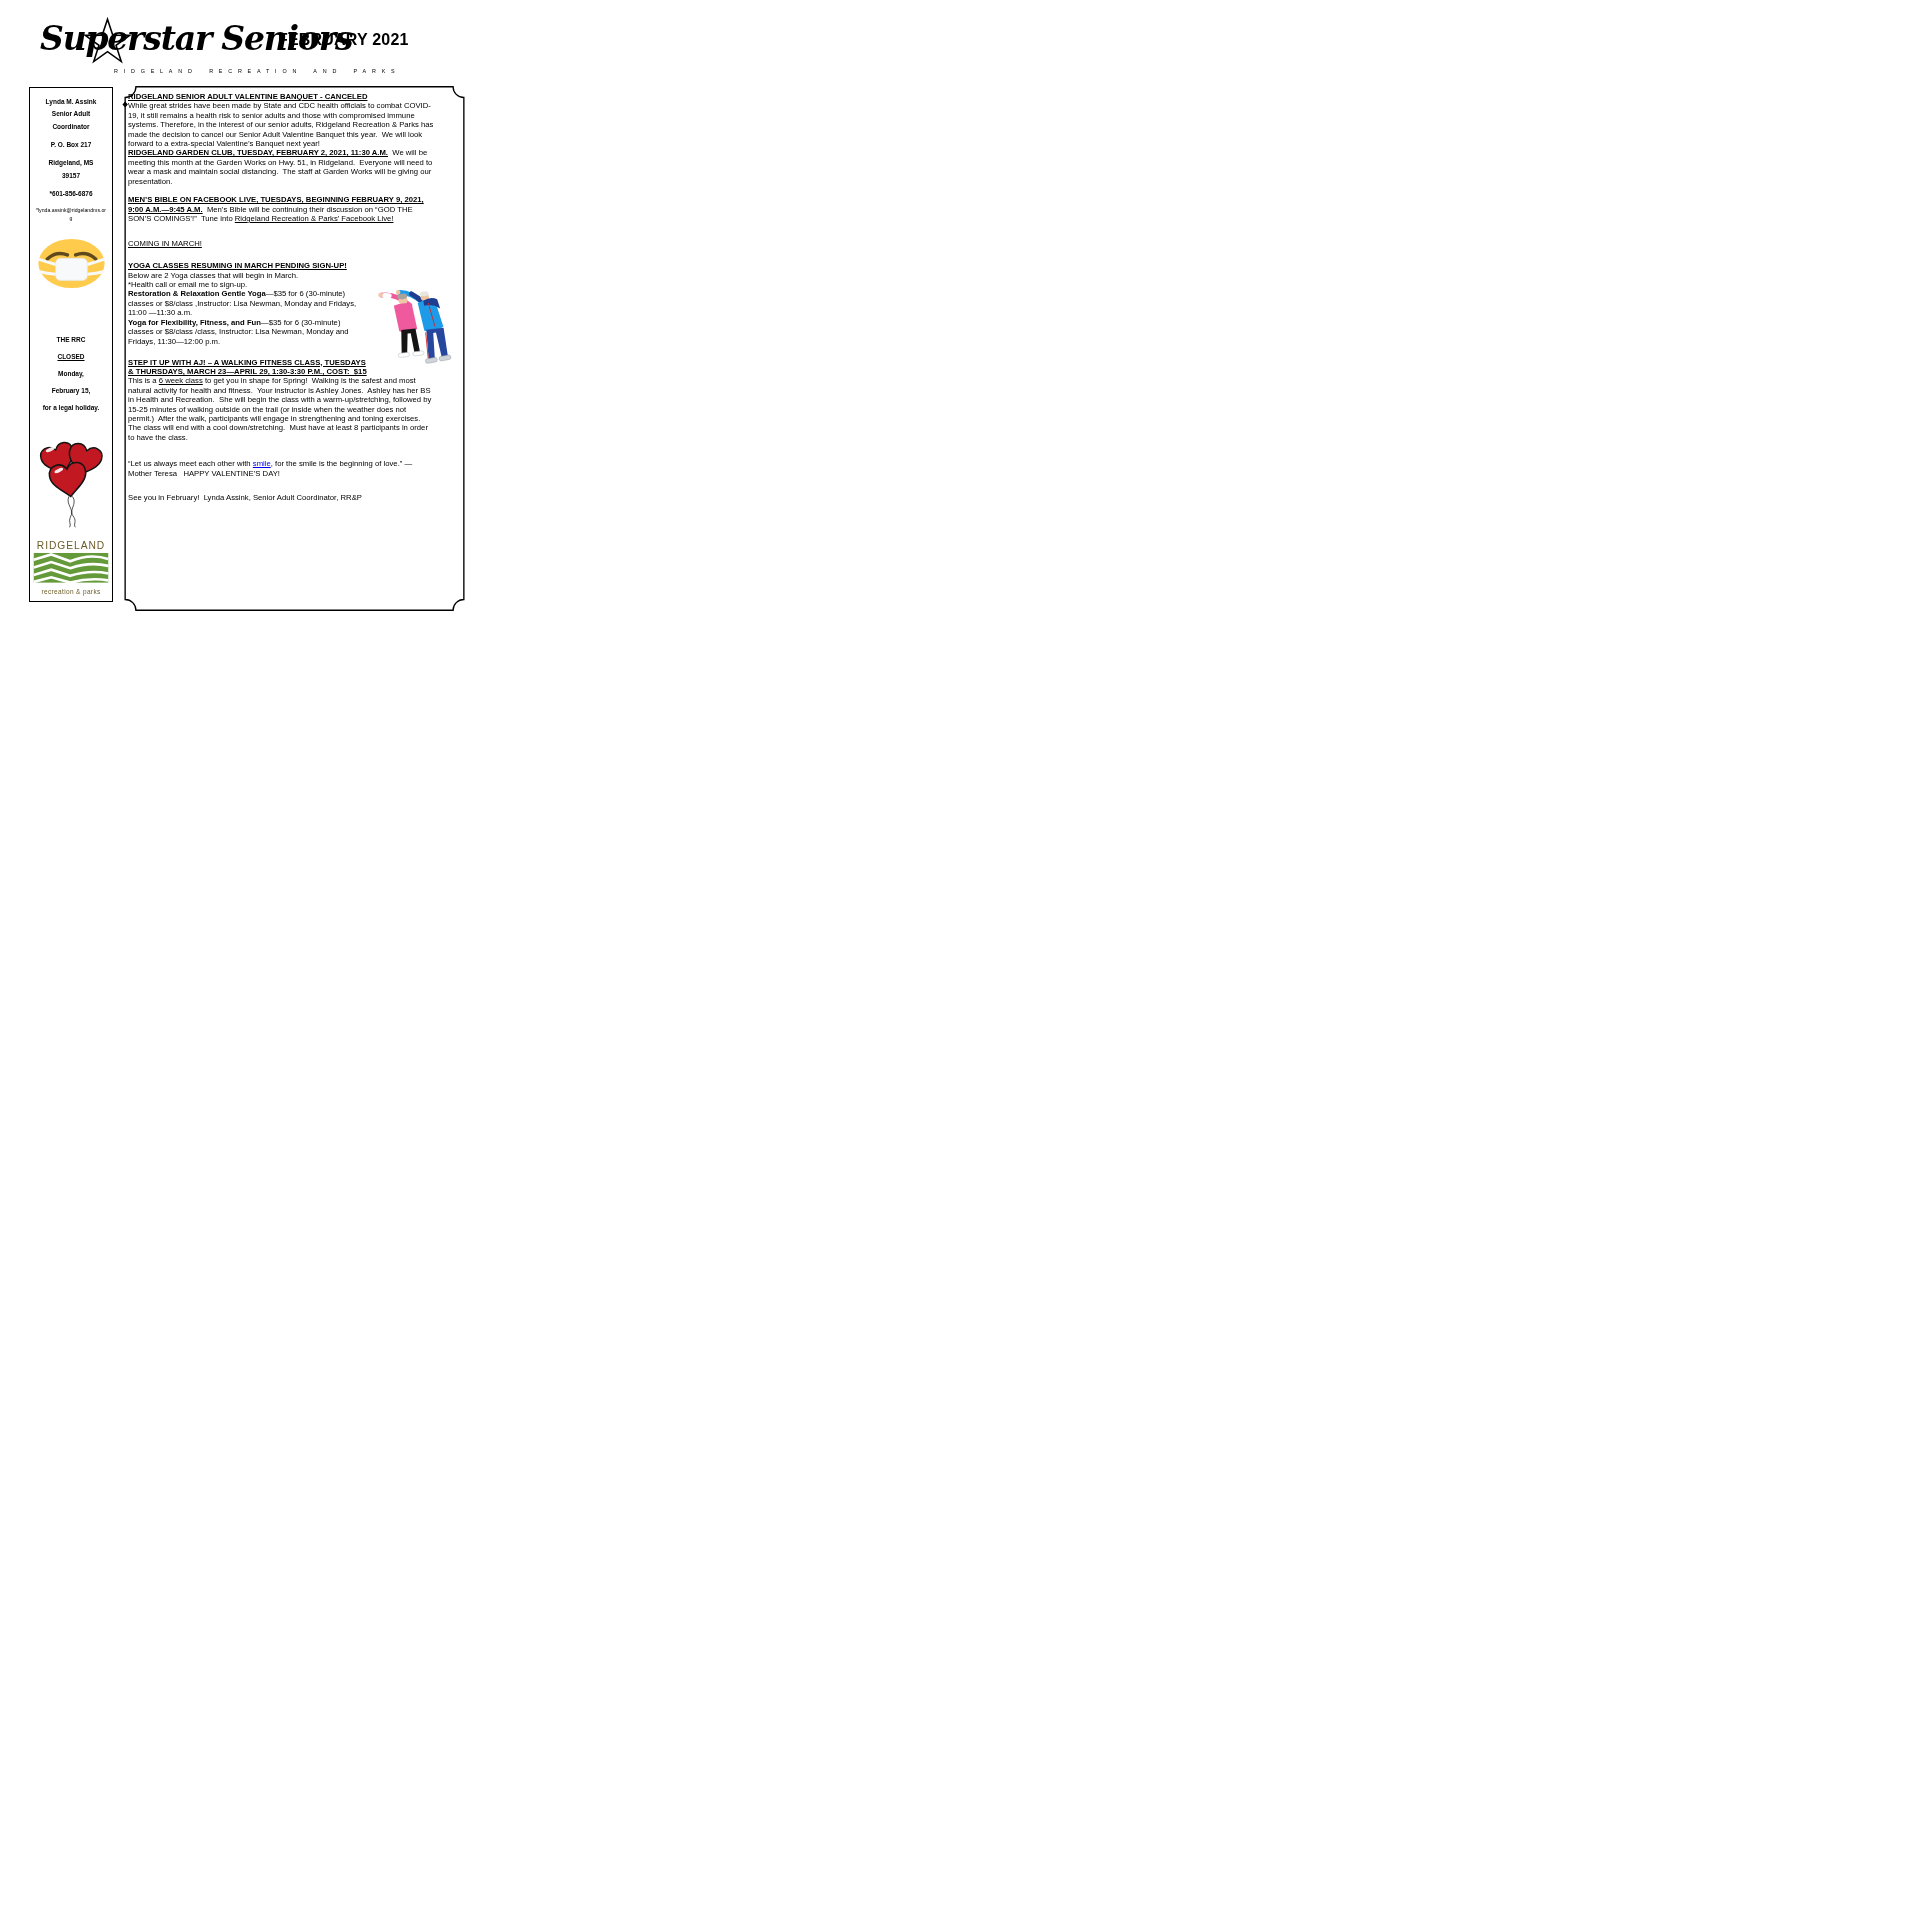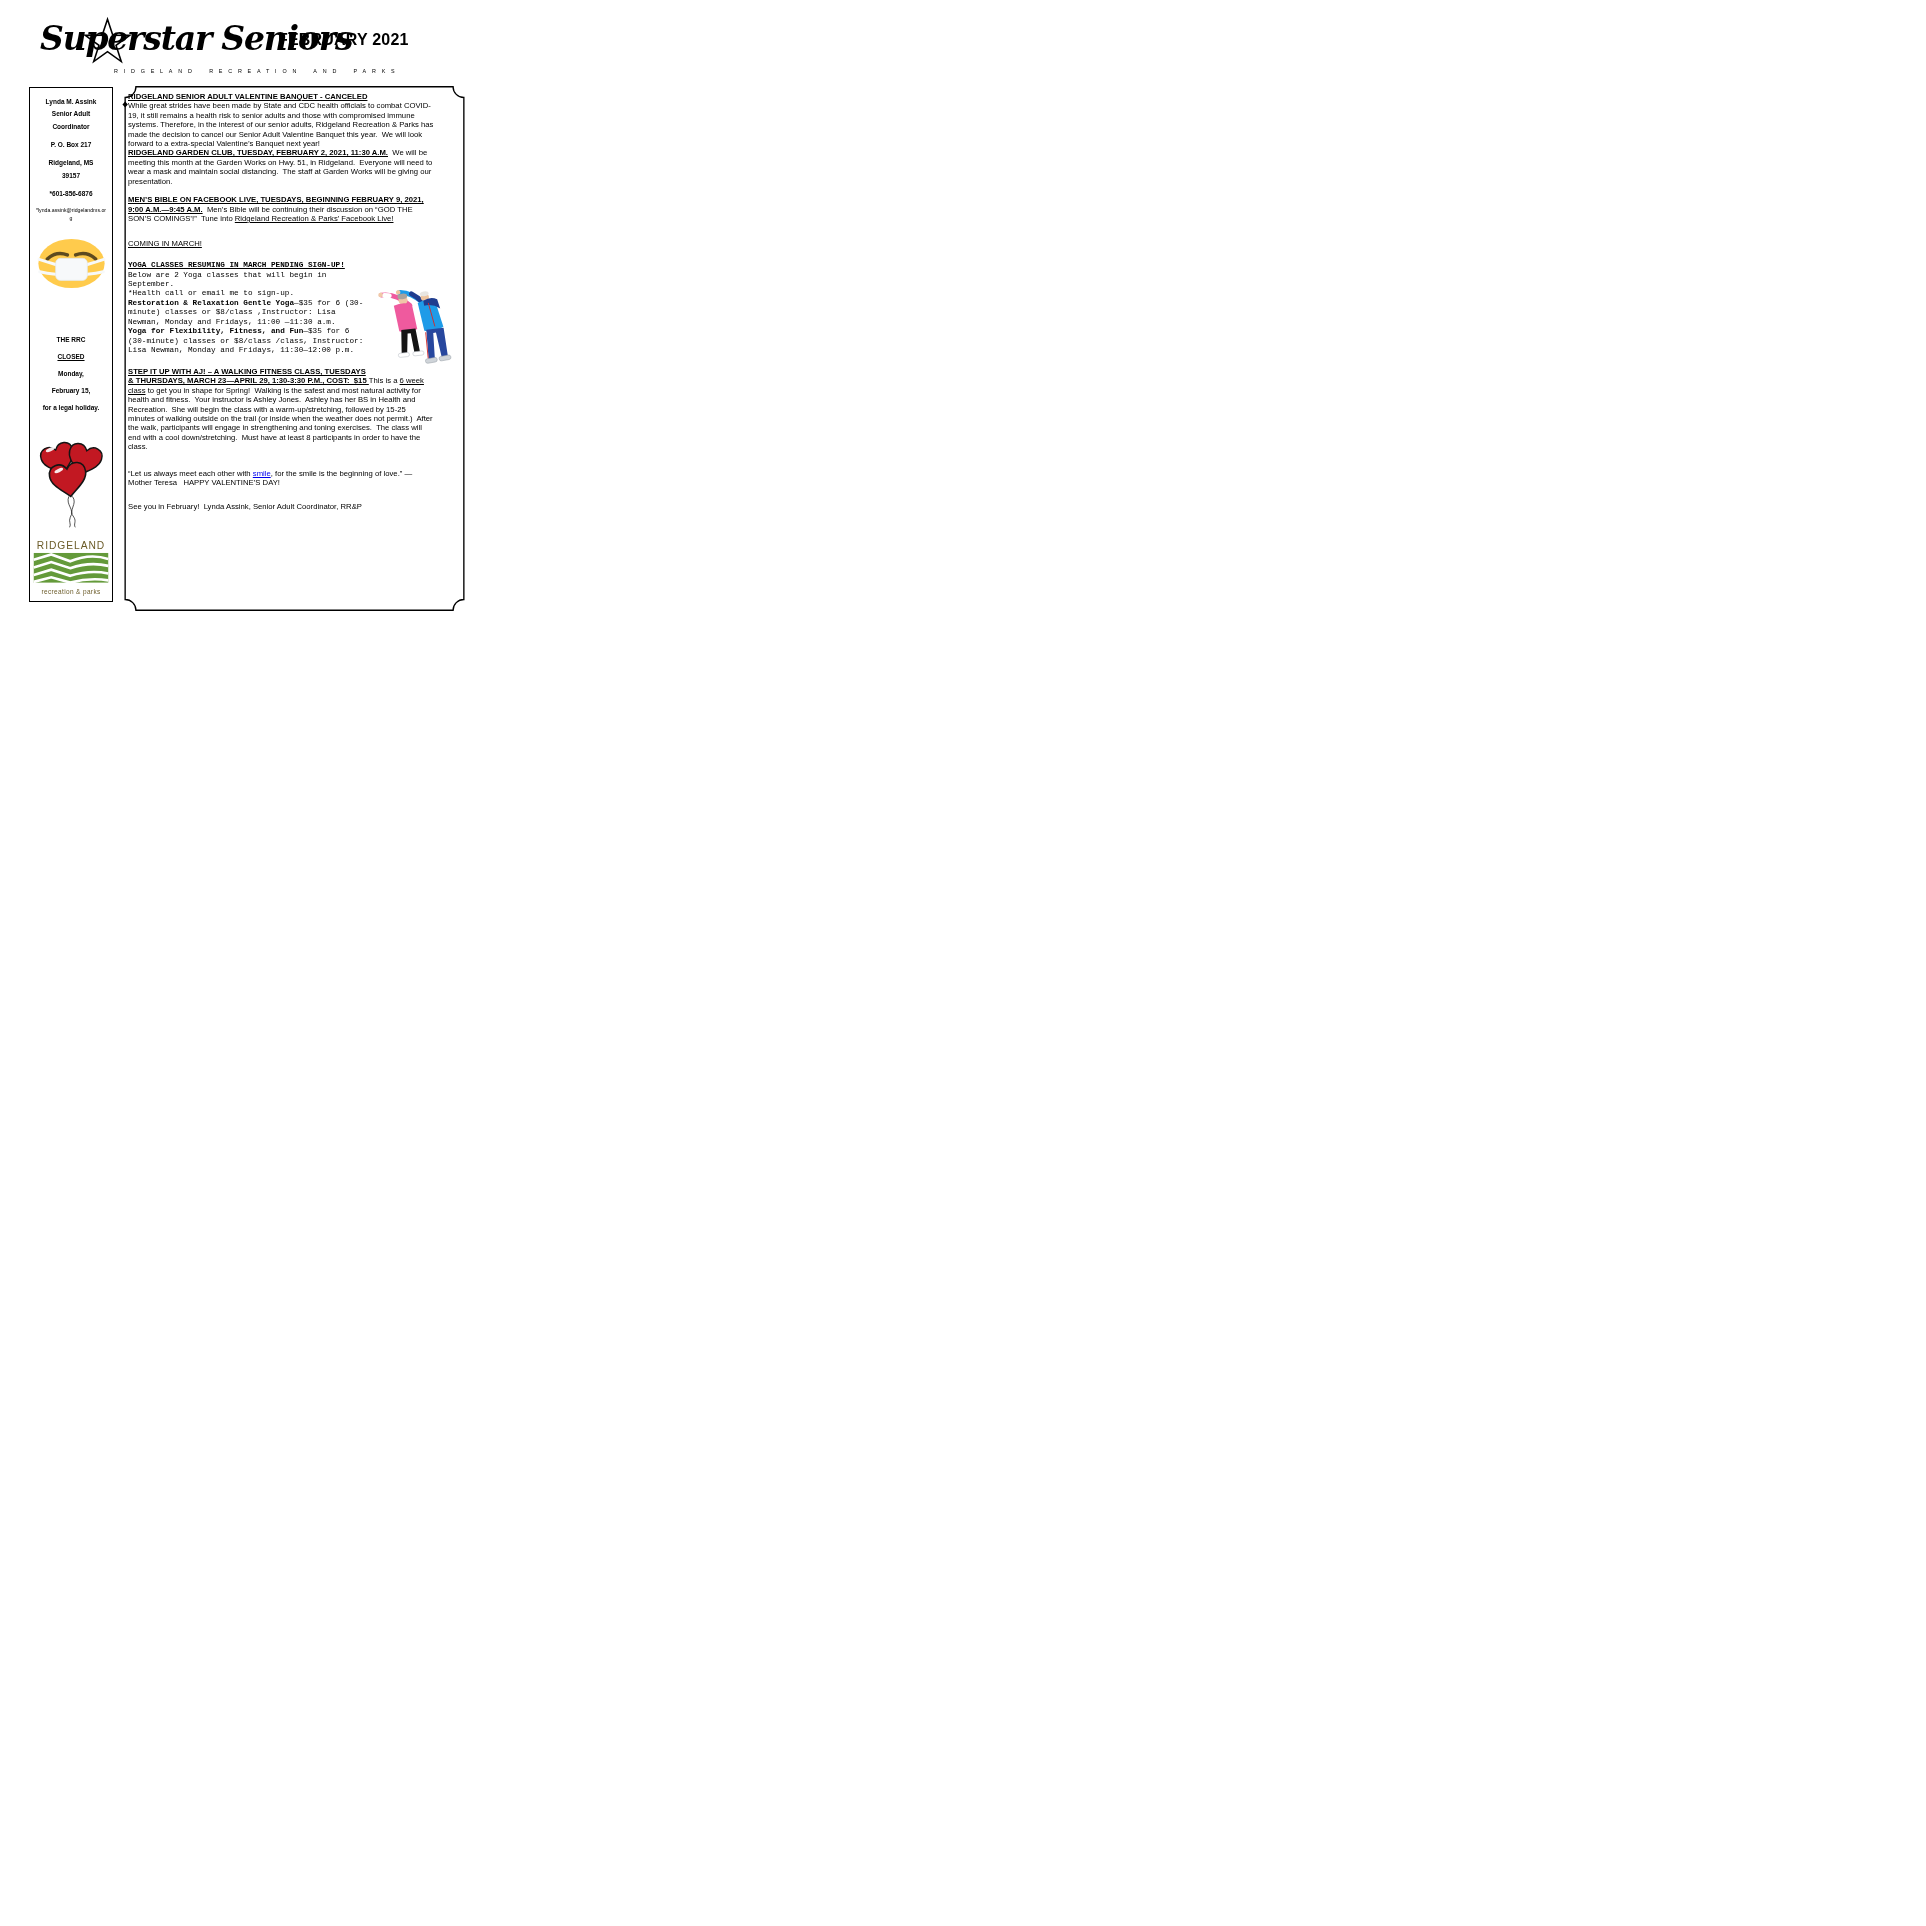--- a/index.html
+++ b/index.html
@@ -44,21 +44,21 @@
   
   .main{
     position:absolute; left:128px; top:92px; width:306px; z-index:2;
     font-size:7.7px; line-height:9.4px; text-align:left;
   }
   .hd{ font-weight:bold; text-decoration:underline; text-decoration-thickness:1.3px; text-underline-offset:1.3px; }
   .u-body{ text-decoration:underline; text-decoration-thickness:1px; text-underline-offset:1.2px; }
   .para{ margin:0; }
   .gap-sm{ margin-top:9.2px; }
   .gap-md{ margin-top:15.4px; }
-  .gap-lg{ margin-top:13px;font-family:Liberation Mono, monospace; }
+  .gap-lg{ margin-top:13px; }
   .coming{ text-decoration:underline; text-decoration-thickness:1px; text-underline-offset:1.3px; }
   .seniors-img{
     float:right; width:83px; height:92px;
     margin:7.7px -22.3px 3.9px 5.4px;
   }
   .step-para{ margin-top:11.6px; }
   .quote-para{ margin-top:17px; }
   .signoff{ margin-top:14.6px; }
   a.smile-link{ color:#0000ee; text-decoration:underline; text-decoration-thickness:1px; text-underline-offset:1.2px; cursor:pointer; }
 </style>
@@ -198,21 +198,21 @@
             <circle cx="90" cy="63" r="13" fill="#f0c8a8"></circle>
             <path d="M76,58 Q88,42 104,56 Q98,48 90,48 Q80,48 76,58 Z" fill="#a8a29c"></path>
             <ellipse cx="89" cy="52" rx="14" ry="8" fill="#a8a29c"></ellipse>
             <path d="M62,76 Q88,66 114,78 L122,150 Q95,163 70,151 Z" fill="#ef5a9e"></path>
             <path d="M76,148 L70,216 L86,216 L93,160 L102,160 L107,216 L123,216 L117,148 Z" fill="#141414"></path>
             <rect x="60" y="214" width="32" height="12" rx="6" fill="#ffffff" stroke="#b9bfc6" stroke-width="1.5"></rect>
             <rect x="102" y="214" width="32" height="12" rx="6" fill="#ffffff" stroke="#b9bfc6" stroke-width="1.5"></rect>
           </g>
         </svg>
       </span>
-      <span>Below are 2 Yoga classes that will begin in September.</span><br>
+      <span>Below are 2 Yoga classes that will begin in March.</span><br>
       <span>*Health call or email me to sign-up.</span><br>
       <b>Restoration &amp; Relaxation Gentle Yoga</b><span>—$35 for 6 (30-minute) classes or $8/class ,Instructor: Lisa Newman, Monday and Fridays, 11:00 —11:30 a.m.</span><br>
       <b>Yoga for Flexibility, Fitness, and Fun</b><span>—$35 for 6 (30-minute) classes or $8/class /class, Instructor: Lisa Newman, Monday and Fridays, 11:30—12:00 p.m.</span>
     </p>
 
     <p class="para step-para">
       <b class="hd">STEP IT UP WITH AJ! – A WALKING FITNESS CLASS, TUESDAYS &amp; THURSDAYS, MARCH 23—APRIL 29, 1:30-3:30 P.M., COST:&nbsp; $15 </b><span>This is a </span><span class="u-body">6 week class</span><span> to get you in shape for Spring!&nbsp; Walking is the safest and most natural activity for health and fitness.&nbsp; Your instructor is Ashley Jones.&nbsp; Ashley has her BS in Health and Recreation.&nbsp; She will begin the class with a warm-up/stretching, followed by 15-25 minutes of walking outside on the trail (or inside when the weather does not permit.)&nbsp; After the walk, participants will engage in strengthening and toning exercises.&nbsp; The class will end with a cool down/stretching.&nbsp; Must have at least 8 participants in order to have the class.</span>
     </p>
 
     <p class="para quote-para">

